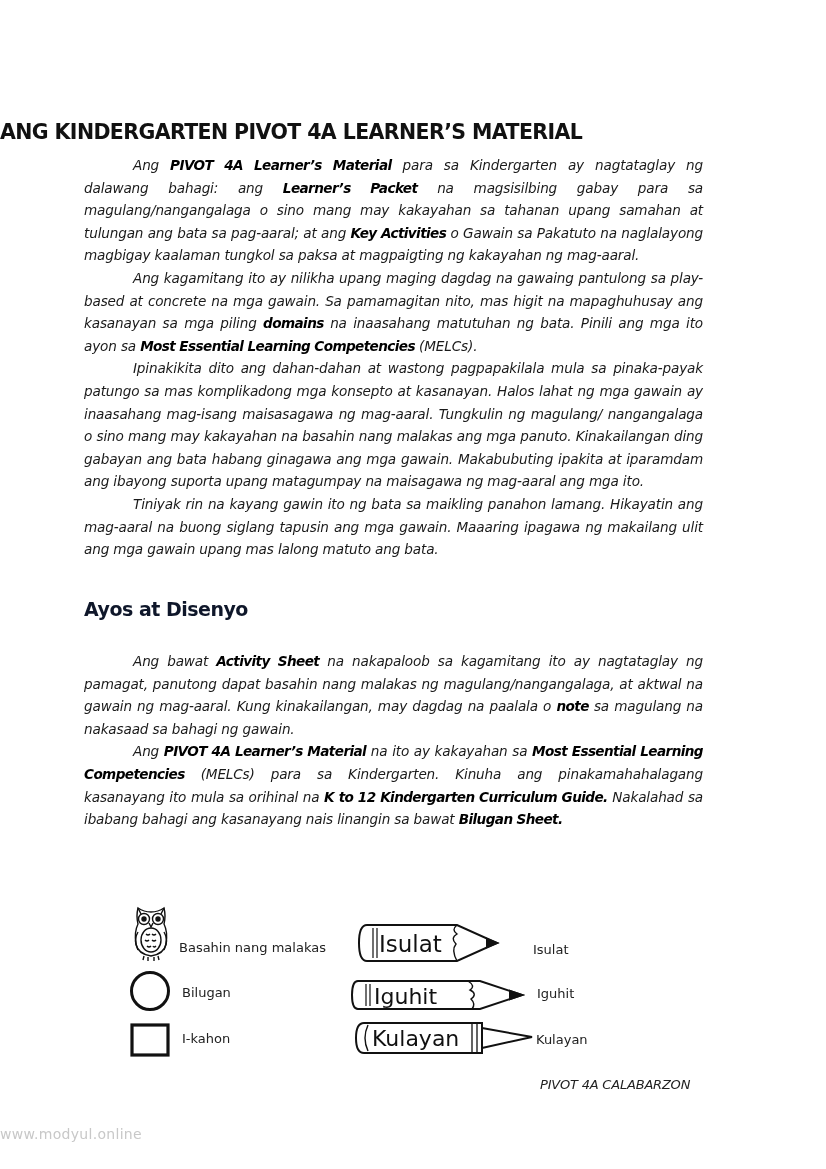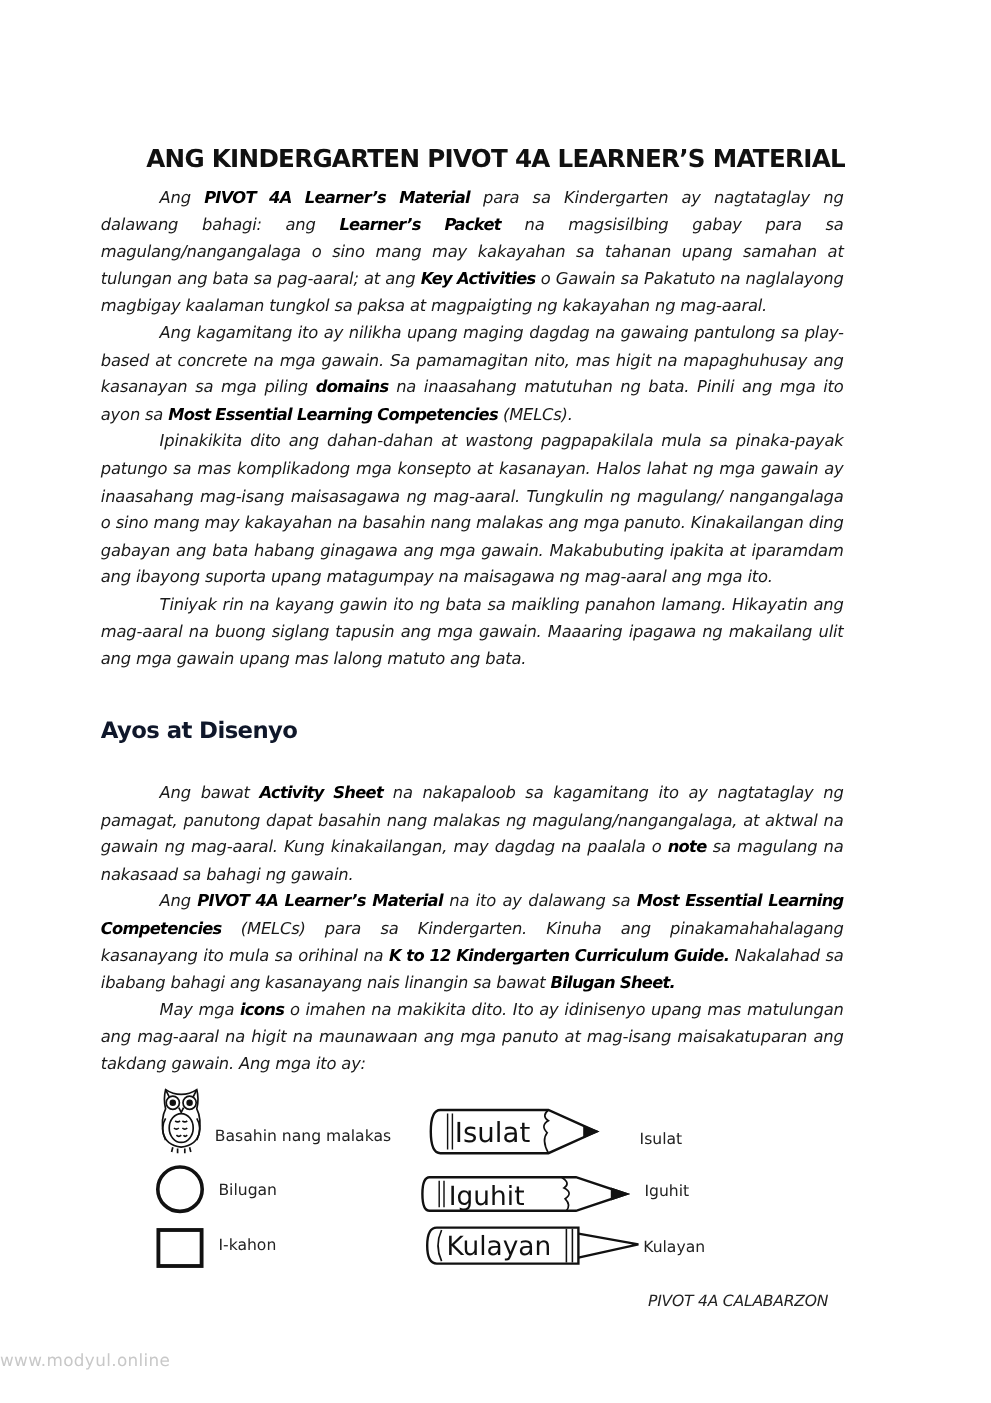--- a/index.html
+++ b/index.html
@@ -1,21 +1,21 @@
 <!DOCTYPE html>
 <html><head>
   <meta charset="utf-8">
   <style>
     html, body { margin: 0; padding: 0; background: #ffffff; }
     body {
       width: 826px; height: 1169px; position: relative; overflow: hidden;
       font-family: "DejaVu Sans", sans-serif; color: #1a1a1a;
     }
     .page-title {
-      position: absolute; left: 0; width: 826px; top: 106px; text-align: center;
+      position: absolute; left: 0; width: 826px; top: 106px; text-align: left;
       font-size: 20.5px; font-weight: bold; letter-spacing: -0.6px; color: #111;
       font-family: "DejaVu Sans", sans-serif;
     }
     .content {
       position: absolute; left: 84px; width: 619px;
       font-size: 13.6px; line-height: 22.6px; text-align: justify;
       letter-spacing: -0.15px;
     }
     .content p { margin: 0; text-indent: 49px; font-style: italic; }
     .content b { font-weight: bold; letter-spacing: -0.6px; color: #000; }
@@ -47,22 +47,21 @@
   <p><span>Ang </span><b>PIVOT 4A Learner’s Material</b><span> para sa Kindergarten ay nagtataglay ng dalawang bahagi: ang </span><b>Learner’s Packet</b><span> na magsisilbing gabay para sa magulang/nangangalaga o sino mang may kakayahan sa tahanan upang samahan at tulungan ang bata sa pag-aaral; at ang </span><b>Key Activities</b><span> o Gawain sa Pakatuto na naglalayong magbigay kaalaman tungkol sa paksa at magpaigting ng kakayahan ng mag-aaral.</span></p>
   <p><span>Ang kagamitang ito ay nilikha upang maging dagdag na gawaing pantulong sa play-based at concrete na mga gawain. Sa pamamagitan nito, mas higit na mapaghuhusay ang kasanayan sa mga piling </span><b>domains</b><span> na inaasahang matutuhan ng bata. Pinili ang mga ito ayon sa </span><b>Most Essential Learning Competencies</b><span> (MELCs).</span></p>
   <p><span>Ipinakikita dito ang dahan-dahan at wastong pagpapakilala mula sa pinaka-payak patungo sa mas komplikadong mga konsepto at kasanayan. Halos lahat ng mga gawain ay inaasahang mag-isang maisasagawa ng mag-aaral. Tungkulin ng magulang/ nangangalaga o sino mang may kakayahan na basahin nang malakas ang mga panuto. Kinakailangan ding gabayan ang bata habang ginagawa ang mga gawain. Makabubuting ipakita at iparamdam ang ibayong suporta upang matagumpay na maisagawa ng mag-aaral ang mga ito.</span></p>
   <p><span>Tiniyak rin na kayang gawin ito ng bata sa maikling panahon lamang. Hikayatin ang mag-aaral na buong siglang tapusin ang mga gawain. Maaaring ipagawa ng makailang ulit  ang mga gawain upang mas lalong matuto ang bata.</span></p>
 </div>
 
 <h2 class="section-heading">Ayos at Disenyo</h2>
 
 <div class="content" id="design">
   <p><span>Ang bawat </span><b>Activity Sheet</b><span> na nakapaloob sa kagamitang ito ay nagtataglay ng pamagat, panutong dapat basahin nang malakas ng magulang/nangangalaga, at aktwal na gawain ng mag-aaral. Kung kinakailangan, may dagdag na paalala o </span><b>note</b><span> sa magulang na nakasaad sa bahagi ng gawain.</span></p>
-  <p><span>Ang </span><b>PIVOT 4A Learner’s Material</b><span>  na ito ay dalawang sa </span><b>Most Essential Learning Competencies</b><span> (MELCs) para sa Kindergarten. Kinuha ang pinakamahahalagang kasanayang ito mula sa orihinal na </span><b>K to 12 Kindergarten Curriculum Guide.</b><span> Nakalahad sa ibabang bahagi ang kasanayang nais linangin sa bawat </span><b>Bilugan Sheet.</b></p>
-  <p><span>May mga </span><b>icons</b><span> o imahen na makikita dito. Ito ay idinisenyo upang mas matulungan ang mag-aaral na higit na maunawaan ang mga panuto at mag-isang maisakatuparan ang takdang gawain. Ang mga ito ay:</span></p>
+  <p><span>Ang </span><b>PIVOT 4A Learner’s Material</b><span>  na ito ay kakayahan sa </span><b>Most Essential Learning Competencies</b><span> (MELCs) para sa Kindergarten. Kinuha ang pinakamahahalagang kasanayang ito mula sa orihinal na </span><b>K to 12 Kindergarten Curriculum Guide.</b><span> Nakalahad sa ibabang bahagi ang kasanayang nais linangin sa bawat </span><b>Bilugan Sheet.</b></p>
 </div>
 
 <div class="legend-item" style="left:130px; top:902px;">
   <span>
     <svg width="42" height="60" viewBox="0 0 42 60">
       <g fill="none" stroke="#111" stroke-width="1.4">
         <path d="M8 6 L11 12 M34 6 L31 12"></path>
         <path d="M8 6 Q6 14 8 22 Q4 30 6 42 Q8 52 21 54 Q34 52 36 42 Q38 30 34 22 Q36 14 34 6 Q28 10 21 10 Q14 10 8 6 Z"></path>
         <circle cx="14" cy="17" r="5.5"></circle>
         <circle cx="28" cy="17" r="5.5"></circle>

